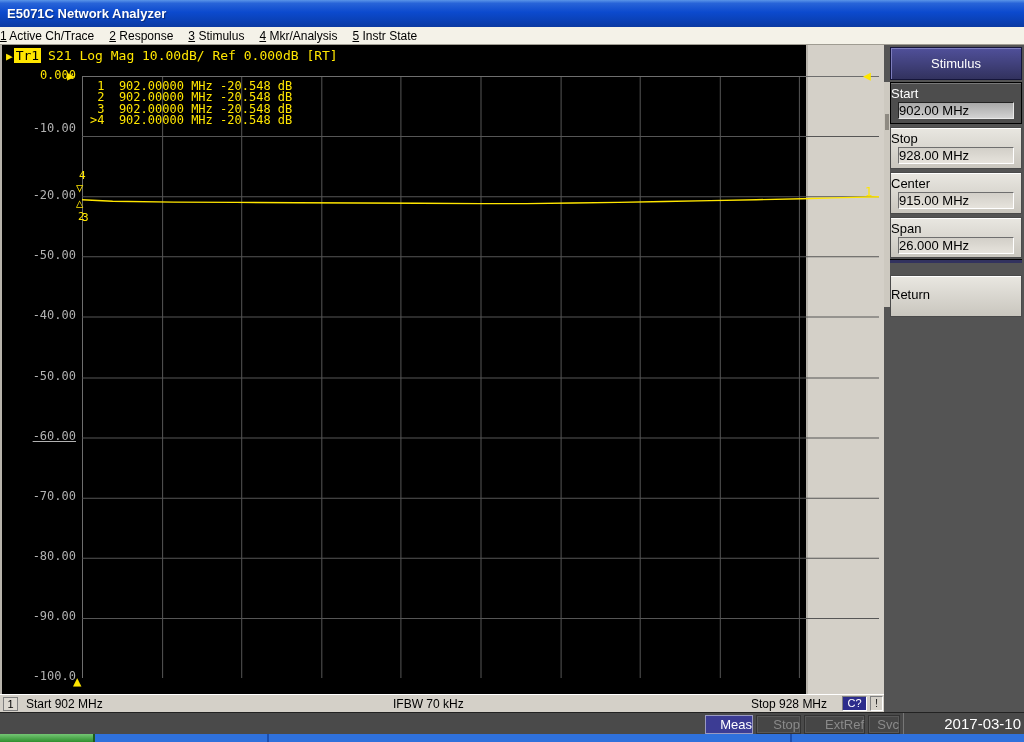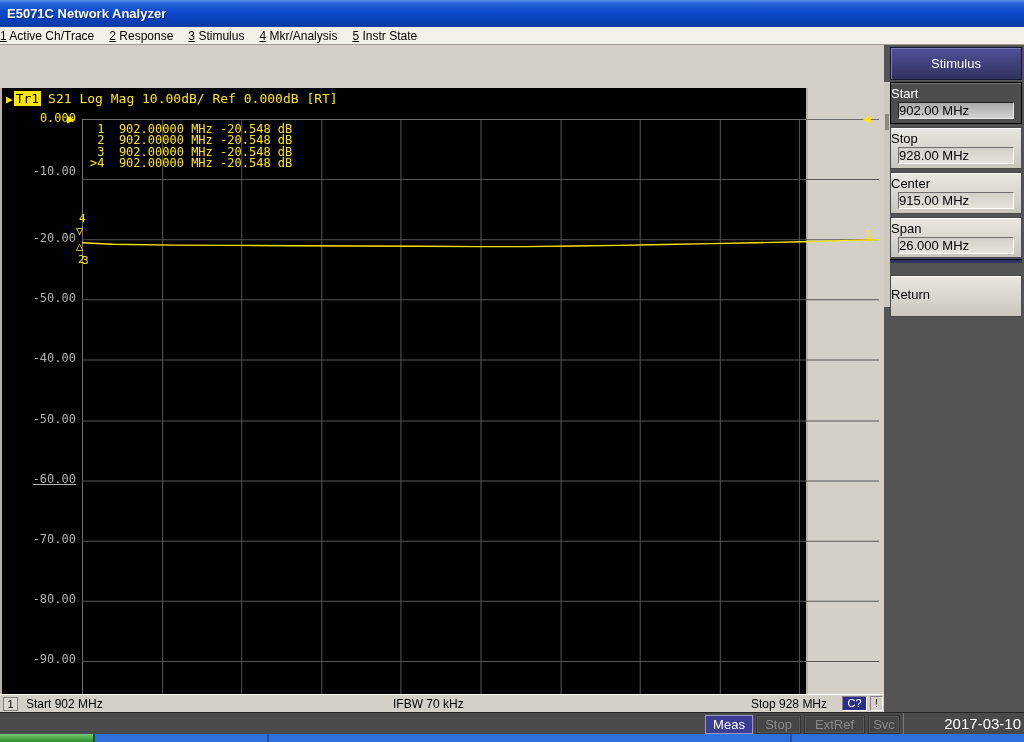--- a/index.html
+++ b/index.html
@@ -23,21 +23,20 @@
   }
   .menubar .mi { white-space:nowrap; cursor:default; }
   .menubar .mi u { text-decoration:underline; }
   .menubar .resize { position:absolute; right:6px; top:20px; font-size:16px; }
   
   .screen {
     position:absolute; left:0; top:45px; width:808px; height:649px;
     background:#000;
     border-left:2px solid #b8b4ac; border-right:2px solid #b8b4ac;
     font-family:"DejaVu Sans Mono", monospace;
-    margin-top:43px;
   }
   .trhead { position:absolute; left:4px; top:3px; font-size:13px; white-space:pre; }
   .trhead .arrow { color:#ffe600; font-size:11px; margin-right:1px; }
   .trhead .trname { background:#ffe600; color:#000; padding:0 2px; }
   .trhead .trinfo { color:#ffe600; margin-left:7px; }
   .yl {
     position:absolute; left:0; width:74px; text-align:right;
     color:#b2b2b2; font-size:12px; font-family:"DejaVu Sans Mono", monospace;
   }
   .yl.ref { color:#ffe600; }
@@ -100,21 +99,21 @@
   .skey.active { background:#4d4d4d; border:1px solid #000; box-shadow:inset 0 1px 0 #787878; color:#fff; }
   .skey.active .kvalue {
     background:linear-gradient(180deg,#a8a8a8,#d2d2d2); color:#000;
     border-top:1px solid #222; border-left:1px solid #222;
     border-bottom:1px solid #e8e8e8; border-right:1px solid #e8e8e8;
   }
   .sk-divider { position:absolute; left:6px; top:214px; width:132px; height:4px; background:#32325e; border-top:1px solid #000; }
   .skey.return { top:230px; line-height:38px; }
   
   .instrbar { position:absolute; left:0; top:712px; width:1024px; height:22px; background:#4a4a4a; border-top:1px solid #222; }
-  .ibadge { position:absolute; top:2px; height:19px; text-align:center; font-size:13px; line-height:17px; }
+  .ibadge { position:absolute; top:2px; height:19px; text-align:right; font-size:13px; line-height:17px; }
   .ibadge.active { background:#3c3c94; color:#fff; border:1px solid #9a9ac0; }
   .ibadge.dim { background:#464646; color:#8a8a8a; border:1px solid #333; box-shadow:inset 0 0 0 1px #585858; }
   .b-meas { left:705px; width:48px; }
   .b-stop { left:756px; width:45px; }
   .b-extref { left:804px; width:61px; }
   .b-svc { left:868px; width:32px; }
   .datetime {
     position:absolute; left:903px; top:0; width:121px; height:21px;
     color:#fff; font-size:15px; line-height:21px; text-align:right; padding-right:3px;
     border-left:1px solid #777;

